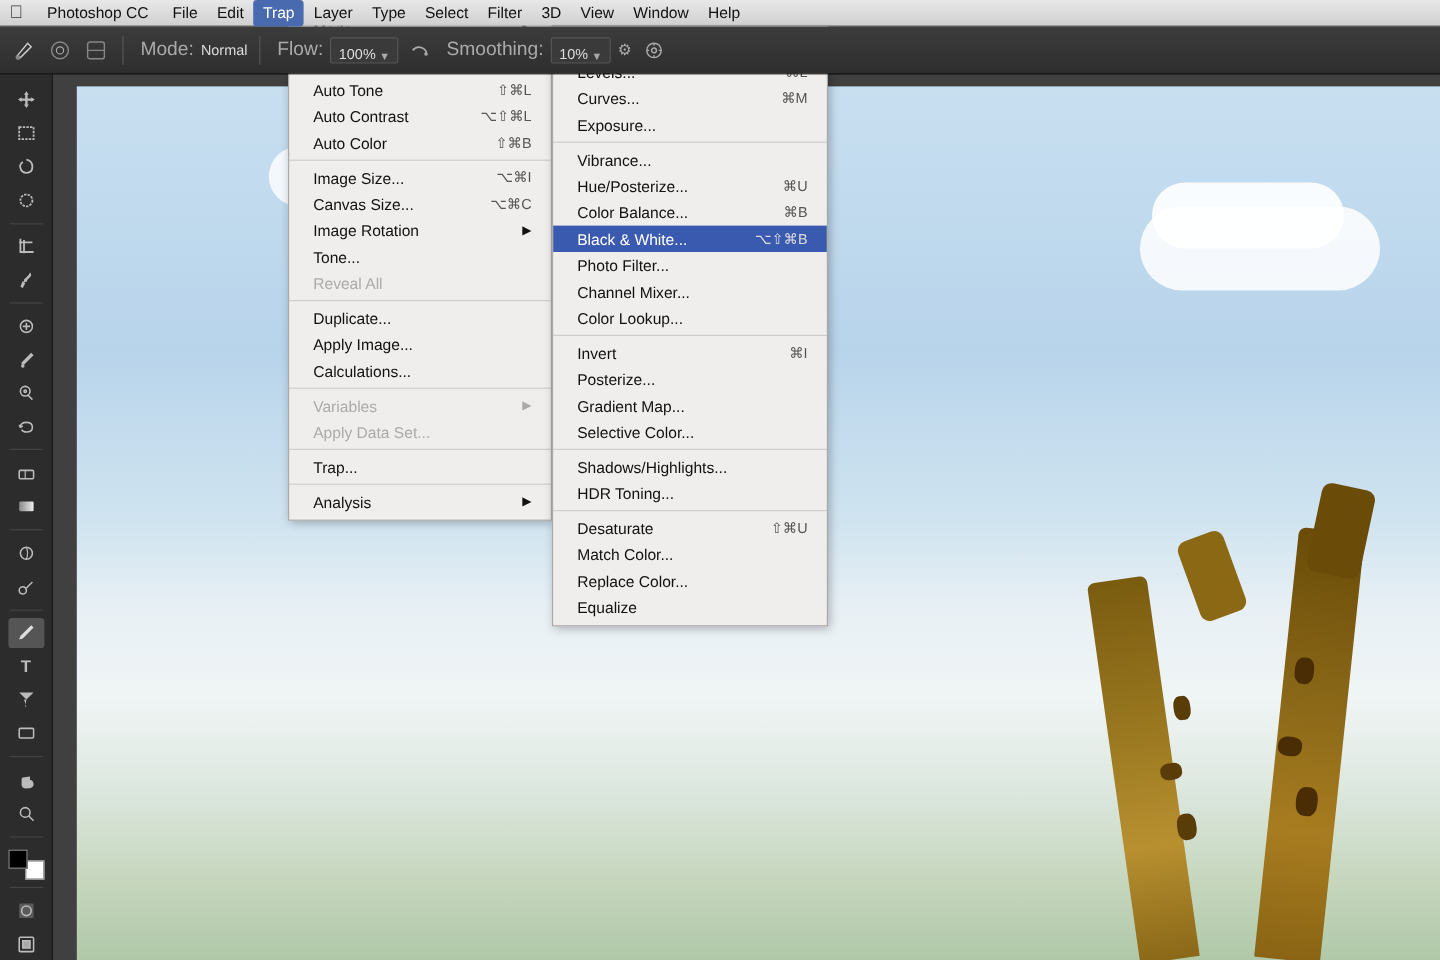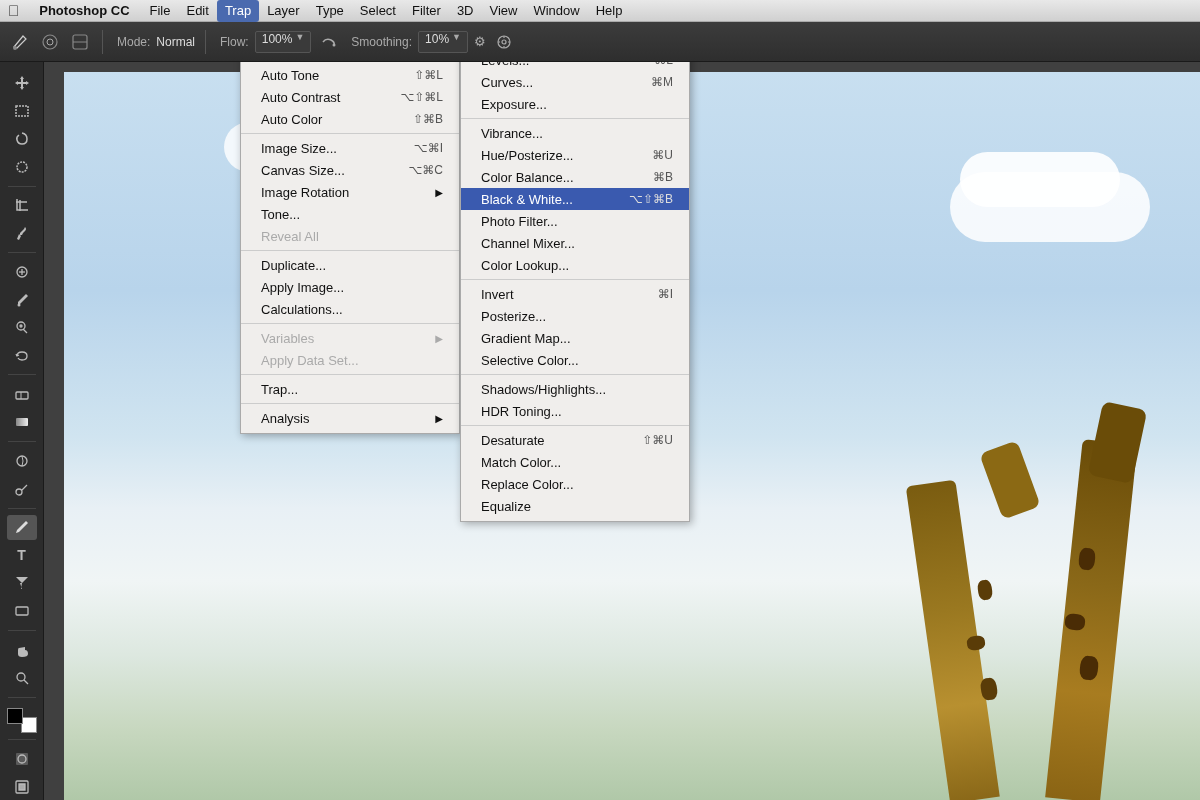--- a/index.html
+++ b/index.html
@@ -38,21 +38,21 @@
       color: #111;
       cursor: pointer;
       border-radius: 3px;
       white-space: nowrap;
     }
     .menubar-item.active {
       background: #4a6aaf;
       color: white;
     }
     .menubar-photoshop {
-      font-weight: 700;
+      font-weight: 400;
       margin-right: 4px;
     }
 
     
     #toolbar {
       width: 100%;
       height: 40px;
       background: linear-gradient(to bottom, #3c3c3c, #2e2e2e);
       display: flex;
       align-items: center;
@@ -73,30 +73,30 @@
       cursor: pointer;
     }
     .toolbar-separator {
       width: 1px;
       height: 24px;
       background: #555;
       margin: 0 4px;
     }
     .toolbar-label {
       color: #aaa;
-      font-size: 12px;
+      font-size: 16px;
       margin-left: 4px;
     }
     .toolbar-value {
       color: #ddd;
       font-size: 12px;
     }
     .toolbar-flow-box {
       display: flex;
-      align-items: flex-start;
+      align-items: flex-end;
       background: #3a3a3a;
       border: 1px solid #555;
       border-radius: 2px;
       height: 22px;
       padding: 0 6px;
       gap: 3px;
     }
     .toolbar-gear {
       color: #aaa;
       font-size: 13px;

